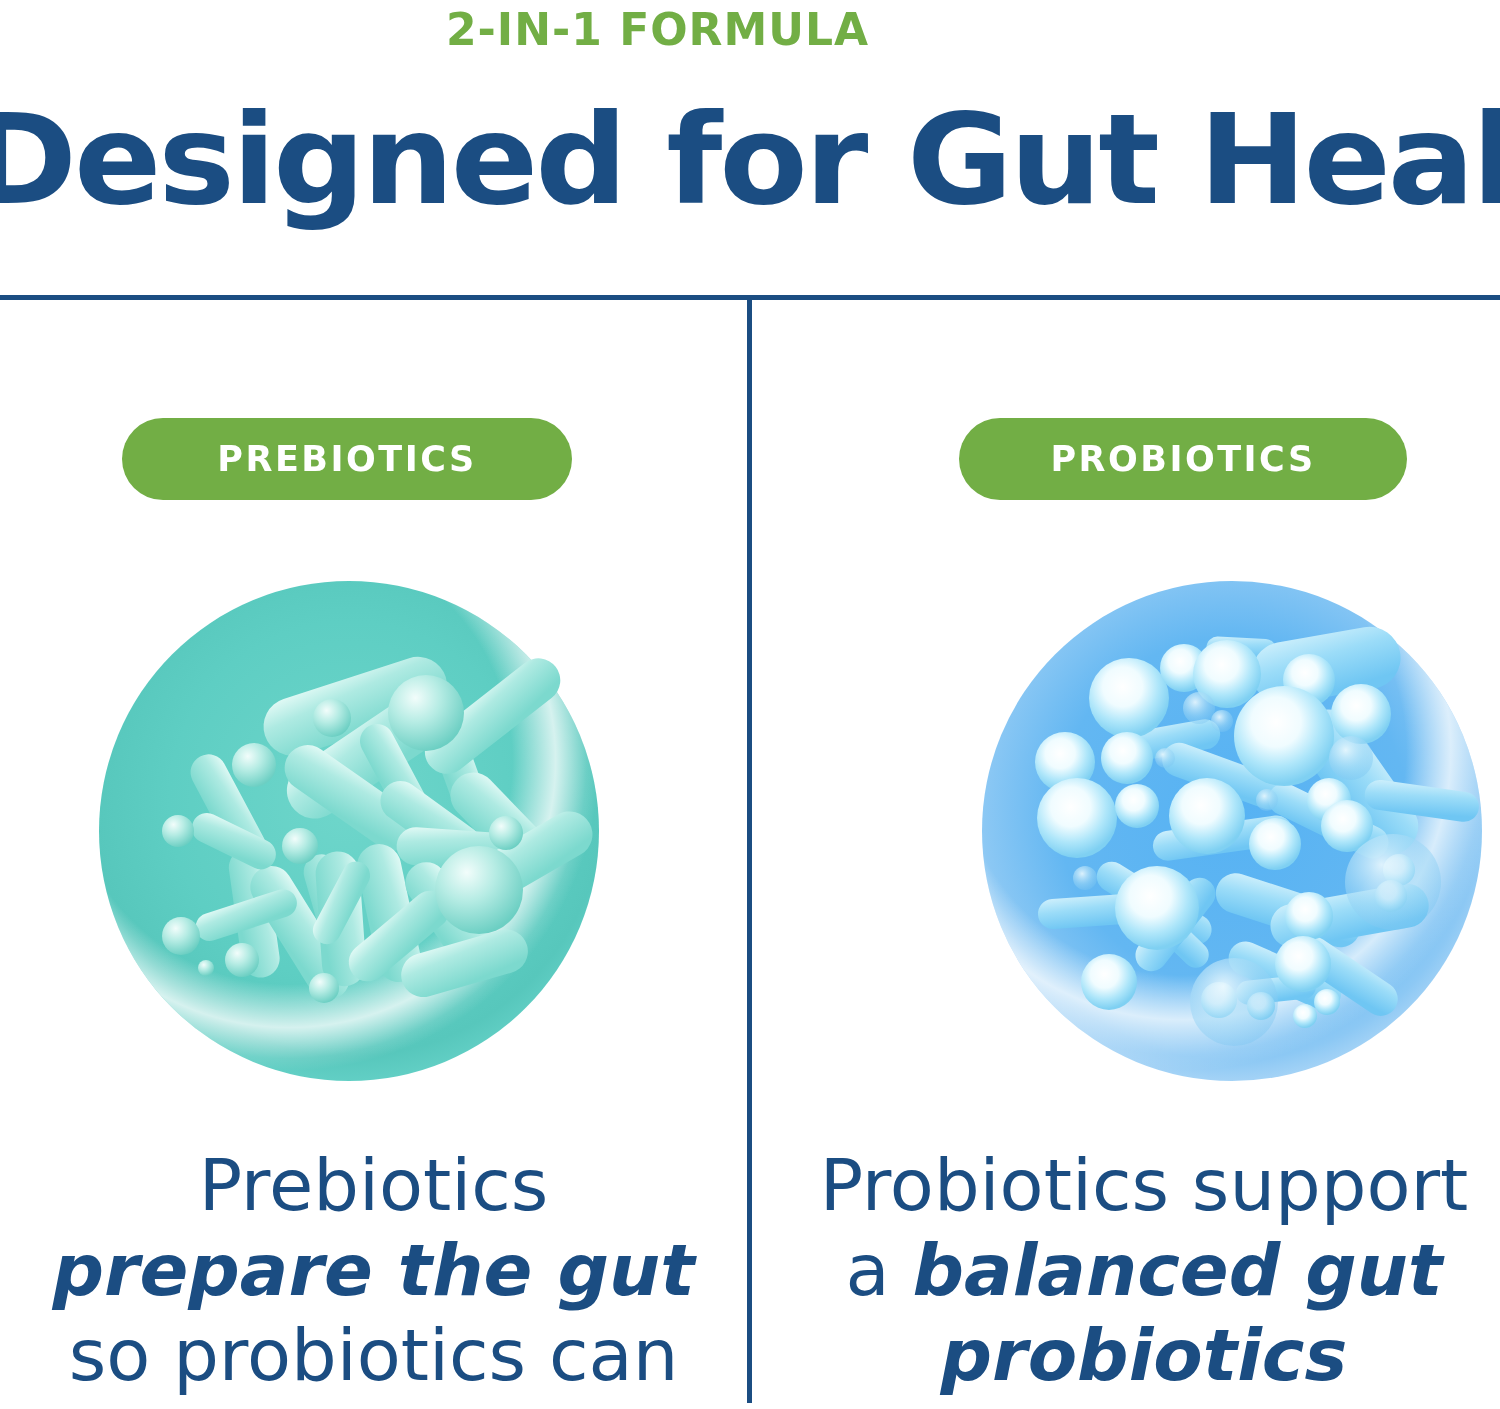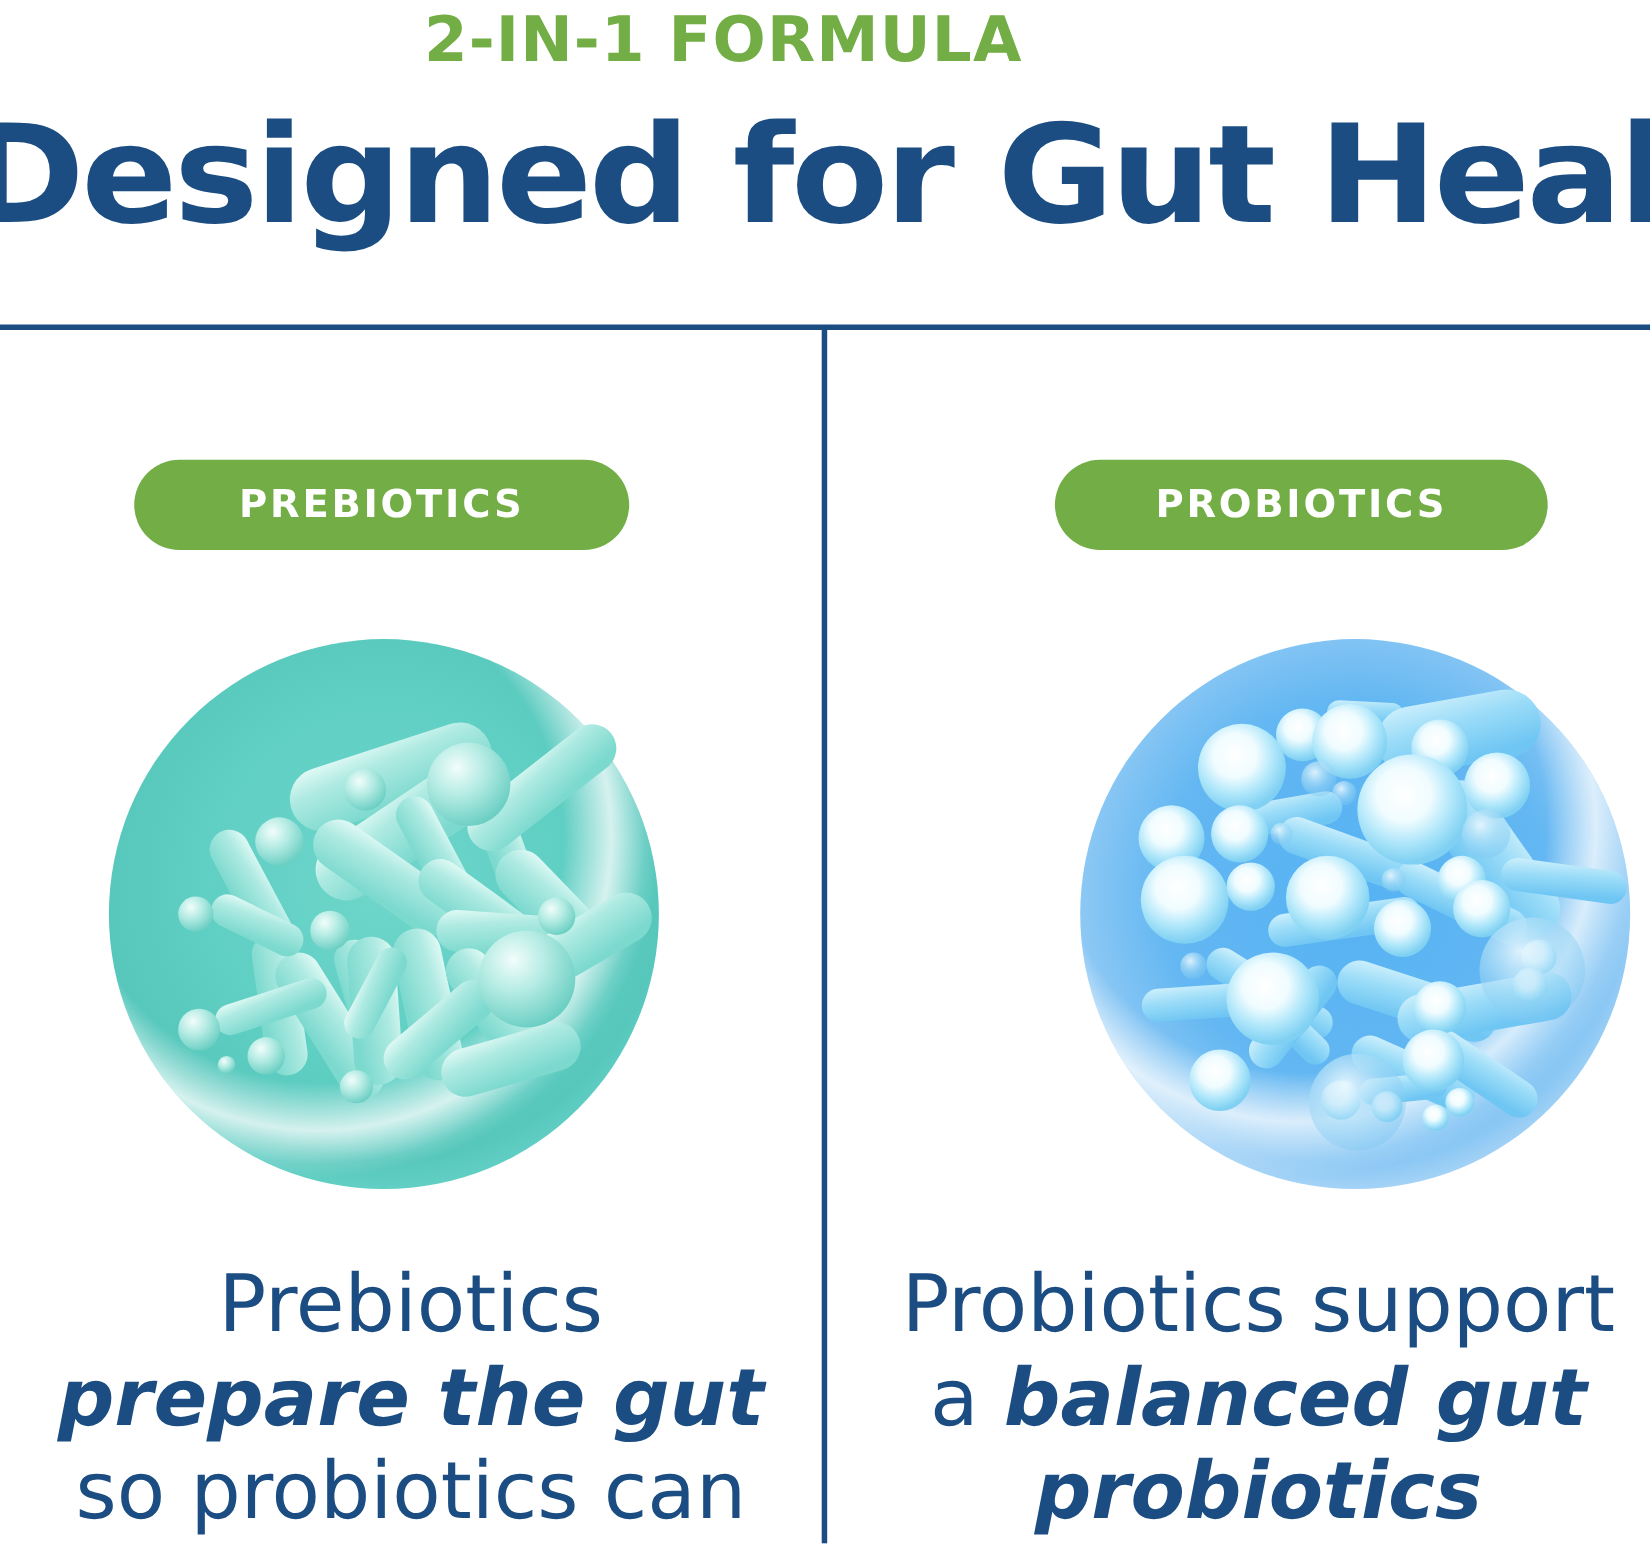--- a/index.html
+++ b/index.html
@@ -20,21 +20,21 @@
 
   
   .eyebrow {
     position: absolute;
     left: 0;
     top: 8px;
     width: 1315px;
     text-align: center;
     font-family: "DejaVu Sans", sans-serif;
     font-weight: 700;
-    font-size: 57px;
+    font-size: 44px;
     letter-spacing: 1px;
     color: #72AE45;
     line-height: 1;
     white-space: nowrap;
   }
   .headline {
     position: absolute;
     left: 0;
     top: 95px;
     width: 1500px;

